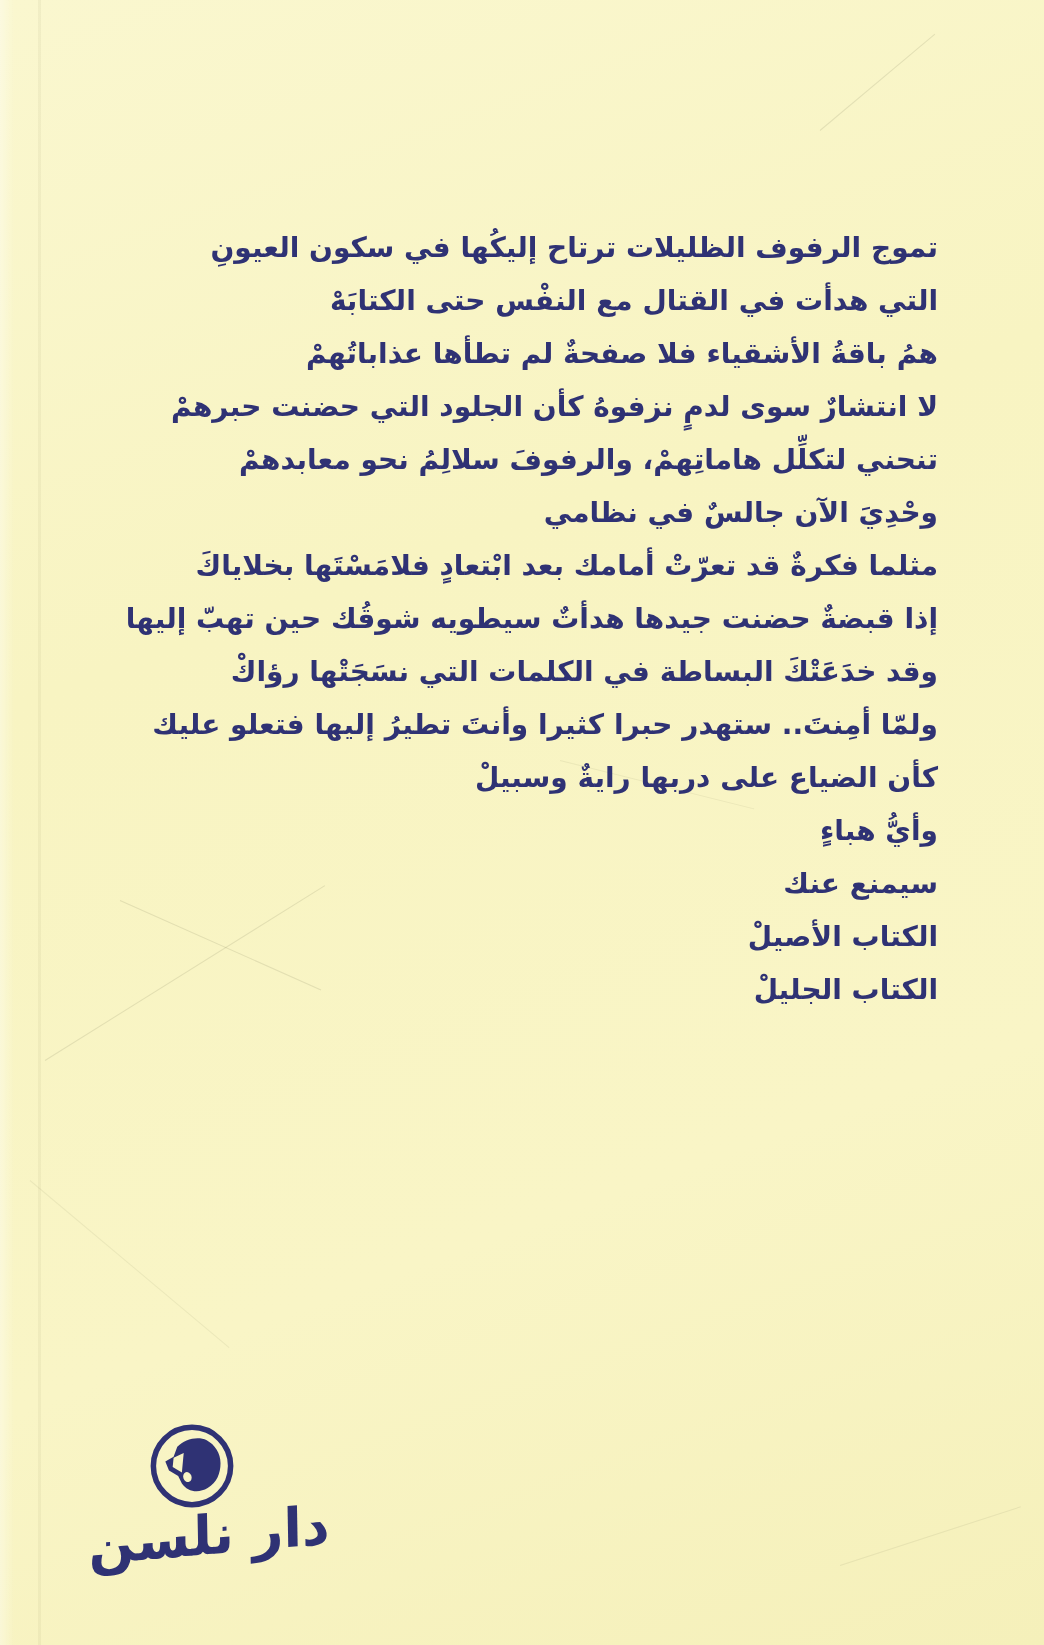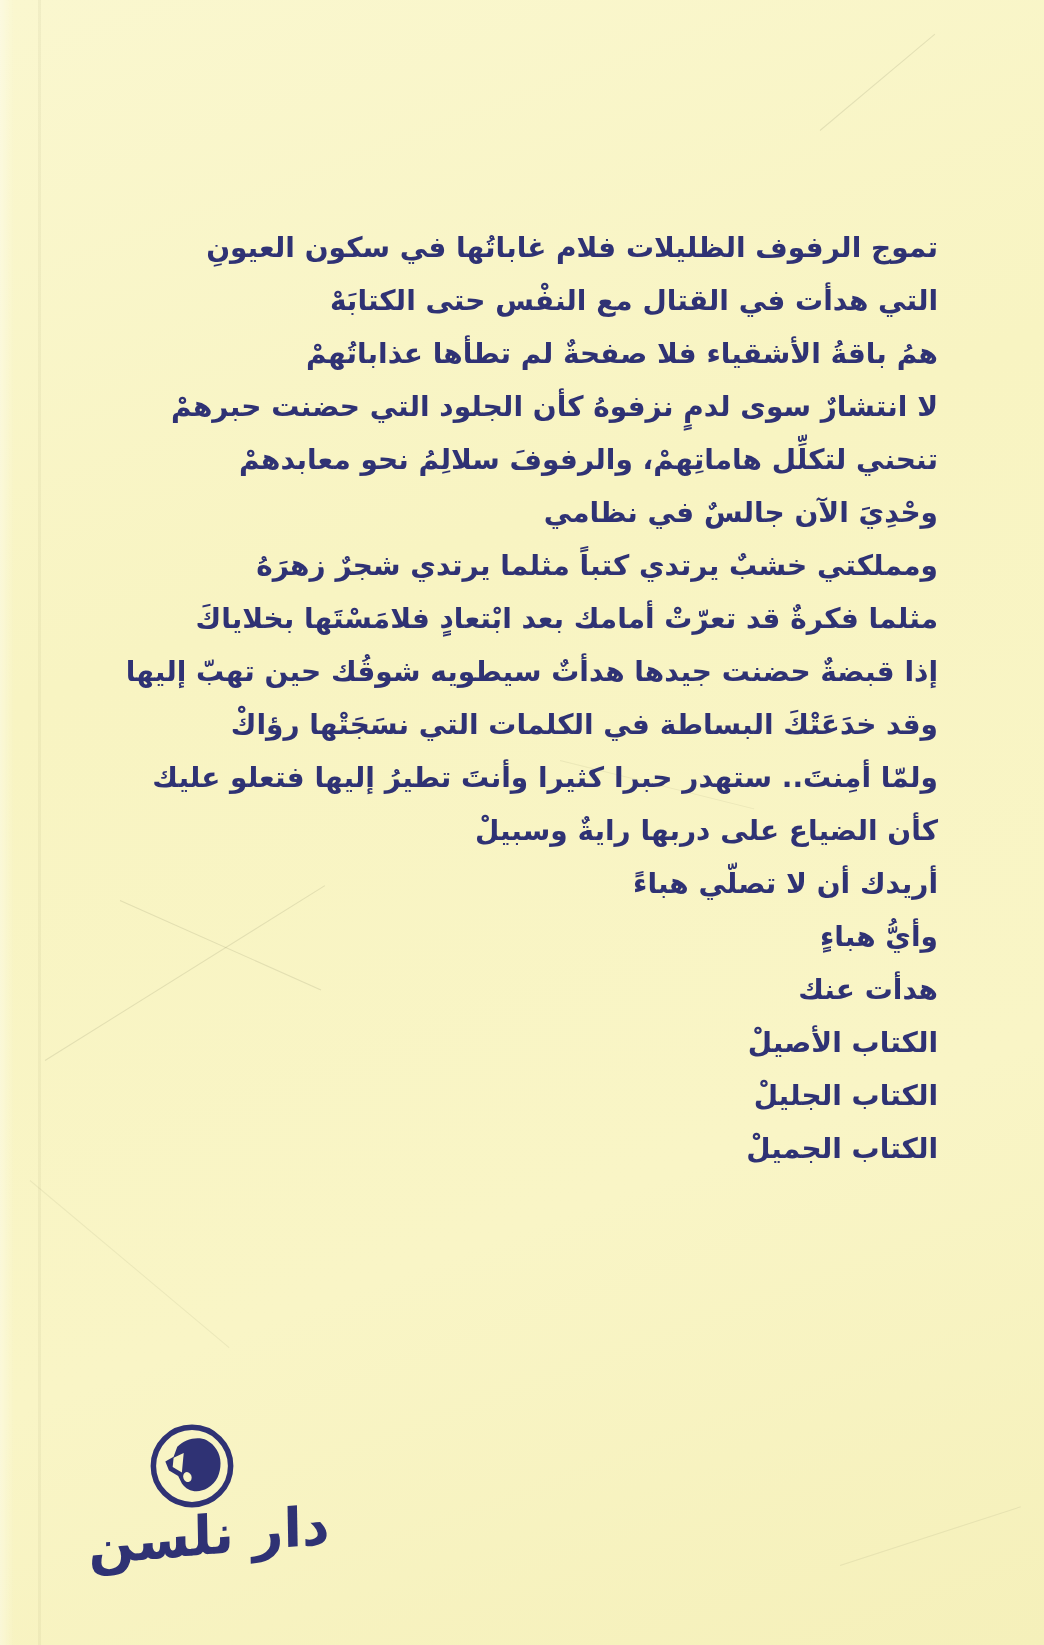--- a/index.html
+++ b/index.html
@@ -87,38 +87,35 @@
 <div class="page">
 
   <div class="crease c1"></div>
   <div class="crease c2"></div>
   <div class="crease c3"></div>
   <div class="crease c4"></div>
   <div class="crease c5"></div>
   <div class="crease c6"></div>
 
   <div class="poem" dir="rtl">
-    <div class="line">تموج الرفوف الظليلات فلام غاباتُها في سكون العيونِ</div>
+    <div class="line">تموج الرفوف الظليلات ترتاح إليكُها في سكون العيونِ</div>
     <div class="line">التي هدأت في القتال مع النفْس حتى الكتابَهْ</div>
     <div class="line">همُ باقةُ الأشقياء فلا صفحةٌ لم تطأها عذاباتُهمْ</div>
     <div class="line">لا انتشارٌ سوى لدمٍ نزفوهُ كأن الجلود التي حضنت حبرهمْ</div>
     <div class="line">تنحني لتكلِّل هاماتِهمْ، والرفوفَ سلالِمُ نحو معابدهمْ</div>
     <div class="line">وحْدِيَ الآن جالسٌ في نظامي</div>
-    <div class="line">ومملكتي خشبٌ يرتدي كتباً مثلما يرتدي شجرٌ زهرَهُ</div>
     <div class="line">مثلما فكرةٌ قد تعرّتْ أمامك بعد ابْتعادٍ فلامَسْتَها بخلاياكَ</div>
     <div class="line">إذا قبضةٌ حضنت جيدها هدأتٌ سيطويه شوقُك حين تهبّ إليها</div>
     <div class="line">وقد خدَعَتْكَ البساطة في الكلمات التي نسَجَتْها رؤاكْ</div>
     <div class="line">ولمّا أمِنتَ.. ستهدر حبرا كثيرا وأنتَ تطيرُ إليها فتعلو عليك</div>
     <div class="line">كأن الضياع على دربها رايةٌ وسبيلْ</div>
-    <div class="line">أريدك أن لا تصلّي هباءً</div>
     <div class="line">وأيُّ هباءٍ</div>
-    <div class="line">هدأت عنك</div>
+    <div class="line">سيمنع عنك</div>
     <div class="line">الكتاب الأصيلْ</div>
     <div class="line">الكتاب الجليلْ</div>
-    <div class="line">الكتاب الجميلْ</div>
   </div>
 
   <div class="publisher">
     <div class="logo-mark">
       <svg viewBox="0 0 100 100" width="92" height="92" aria-hidden="true">
         <circle cx="50" cy="50" r="42" fill="none" stroke="#2f3274" stroke-width="6"></circle>
         <path fill="#2f3274" d="M34,29
           C42,21 56,17 66,22
           C75,27 81,36 81,47
           C81,58 77,68 67,74

